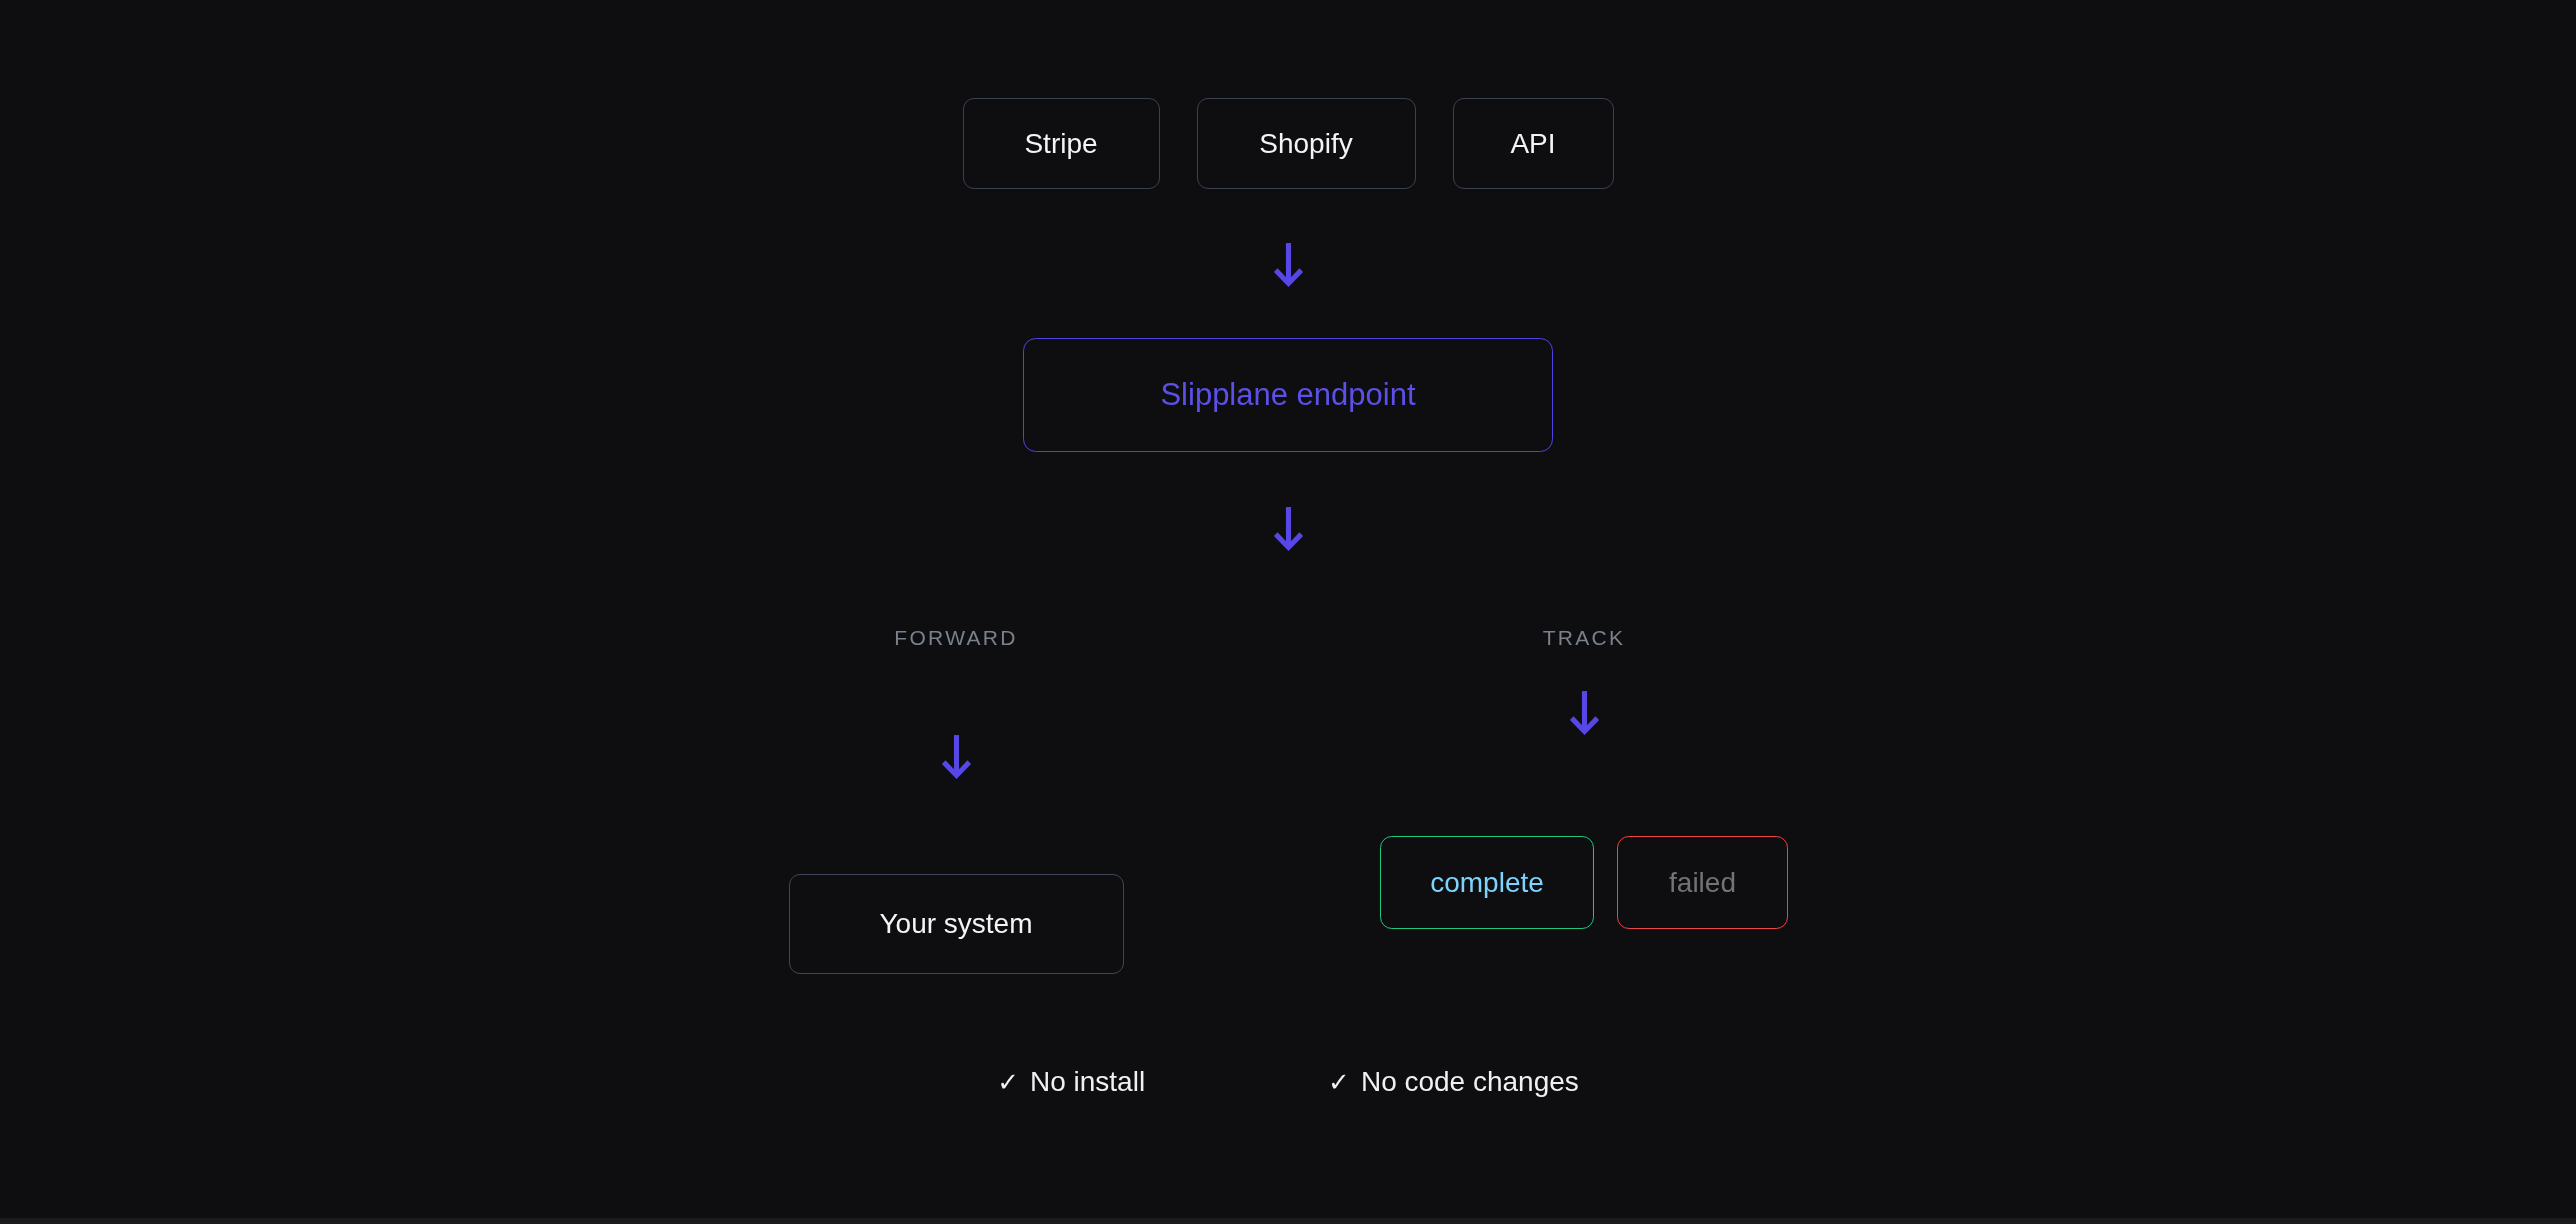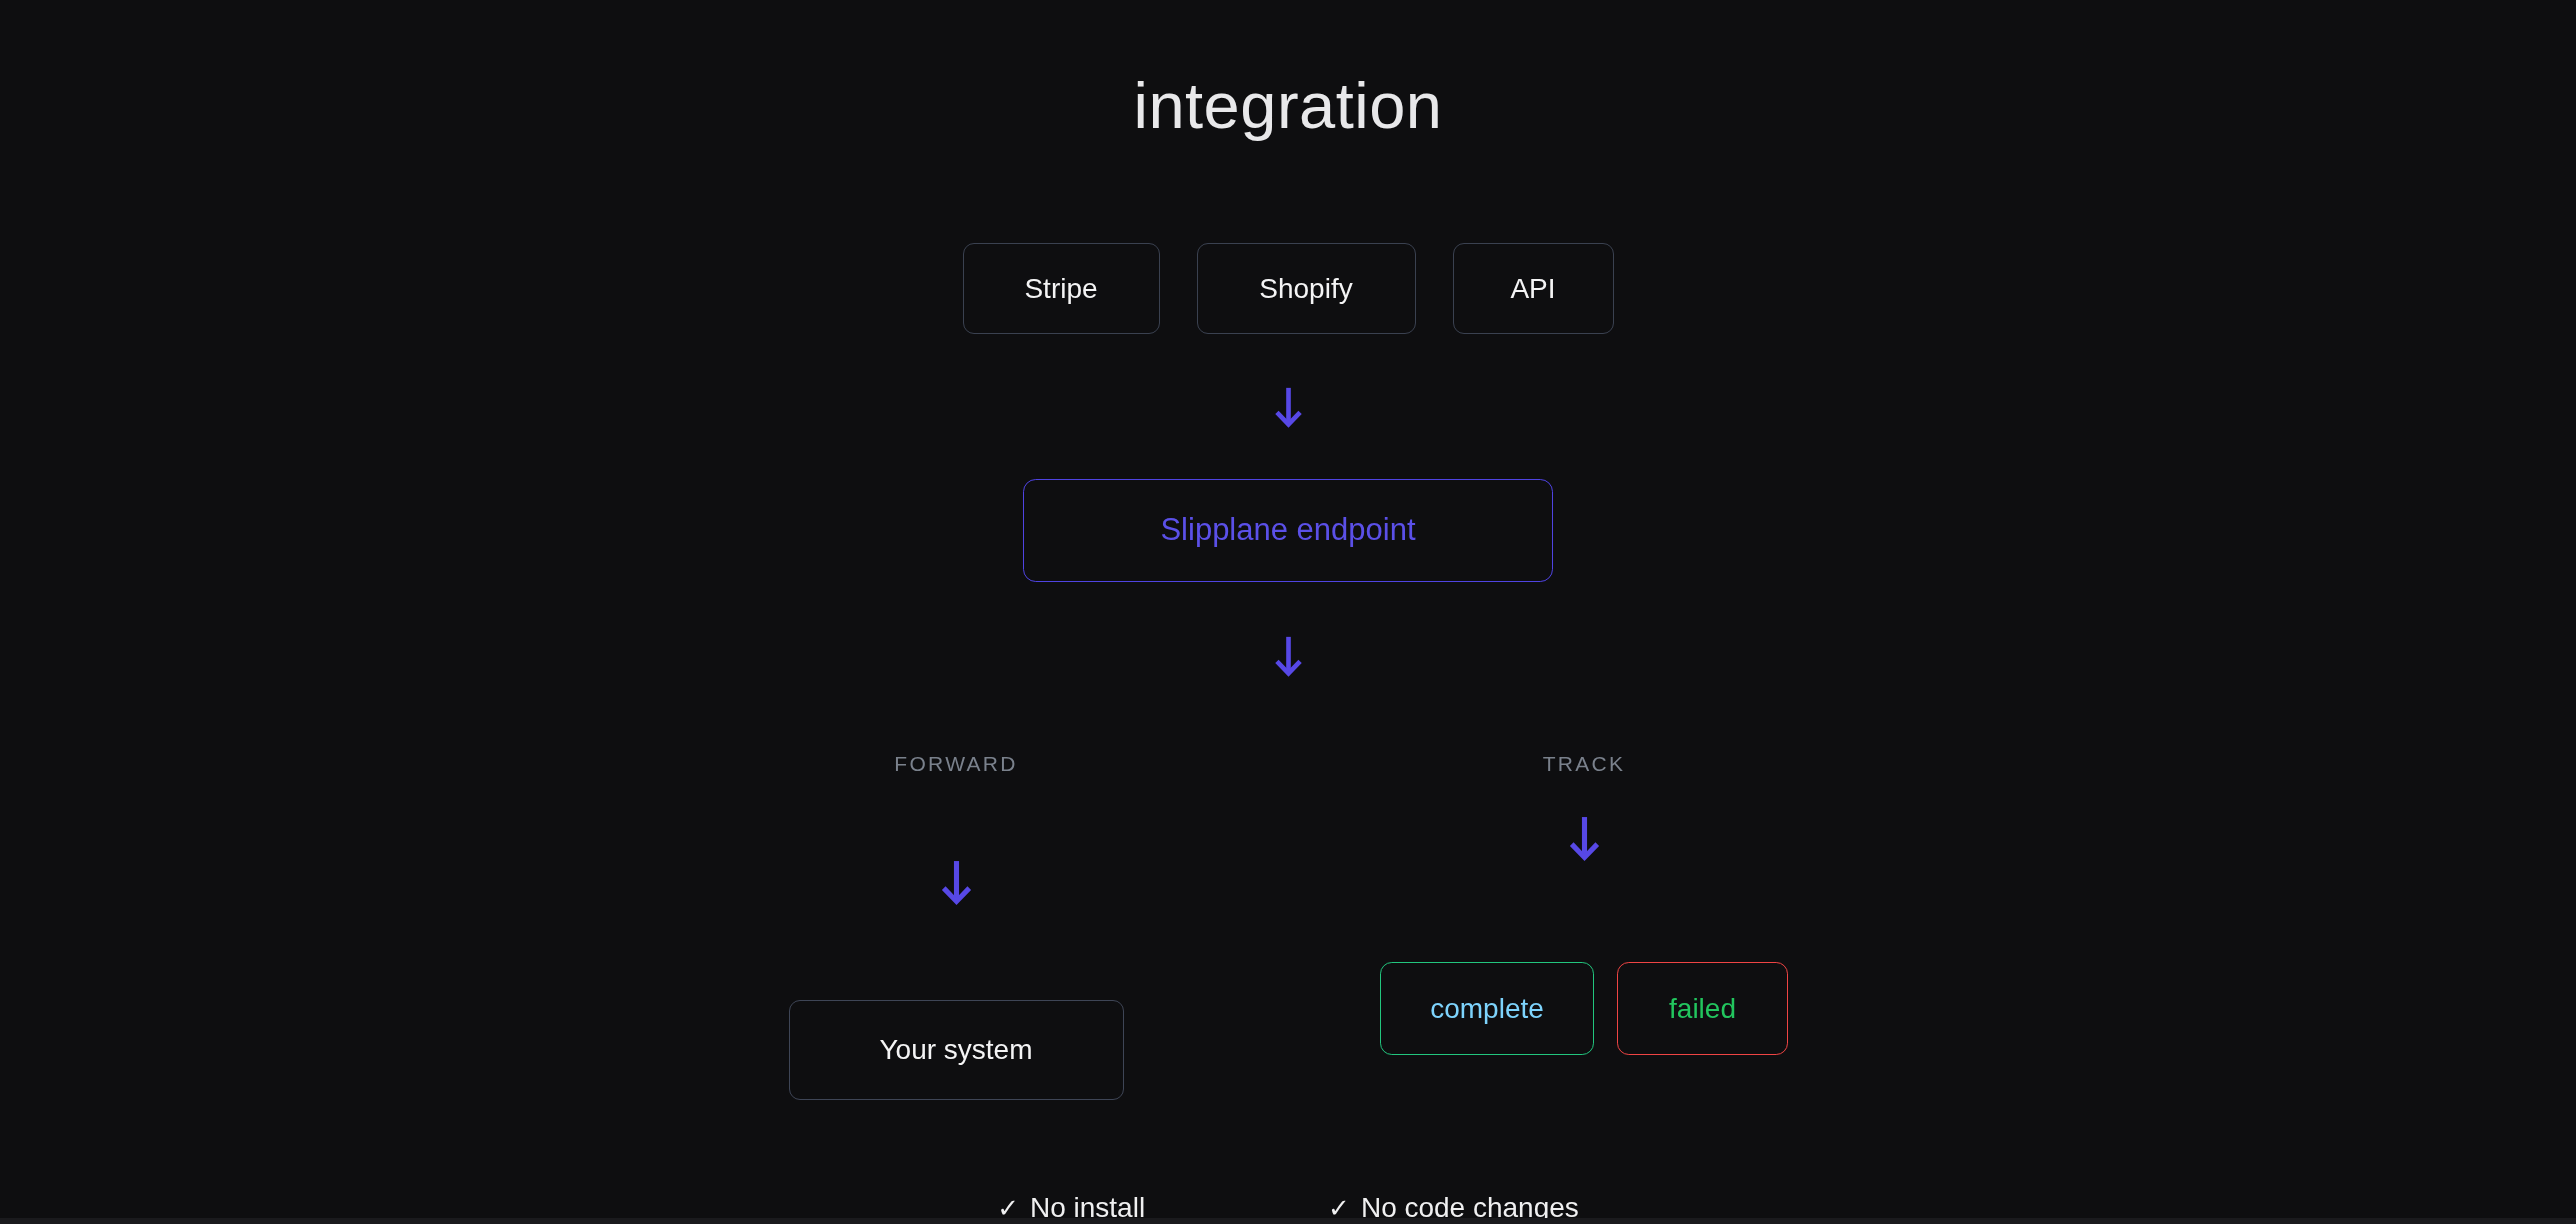--- a/index.html
+++ b/index.html
@@ -97,21 +97,21 @@
   .status-row { display: flex; gap: 23px; align-items: flex-start; }
   .node.status { height: 93px; border-radius: 11.8px; border-width: 1.4px; }
   .node.status-complete {
     width: 214px;
     border-color: var(--success);
     color: #7dd3fc;
   }
   .node.status-failed {
     width: 171px;
     border-color: var(--error);
-    color: #22c55e;
+    color: #737373;
   }
   .checks-row {
     margin-top: 91px;
     display: flex;
     gap: 183px;
   }
   .check-item {
     display: flex;
     align-items: center;
     gap: 11px;
@@ -127,21 +127,20 @@
     bottom: 0;
     height: 7.3px;
     background: #1a1a1d;
   }
 </style>
 </head>
 <body>
 
 <div class="stage">
 
-  <h1 class="page-title">integration</h1>
 
   <div class="sources-row">
     <div class="node stripe">
       <span>Stripe</span>
     </div>
     <div class="node shopify">
       <span>Shopify</span>
     </div>
     <div class="node api">
       <span>API</span>

